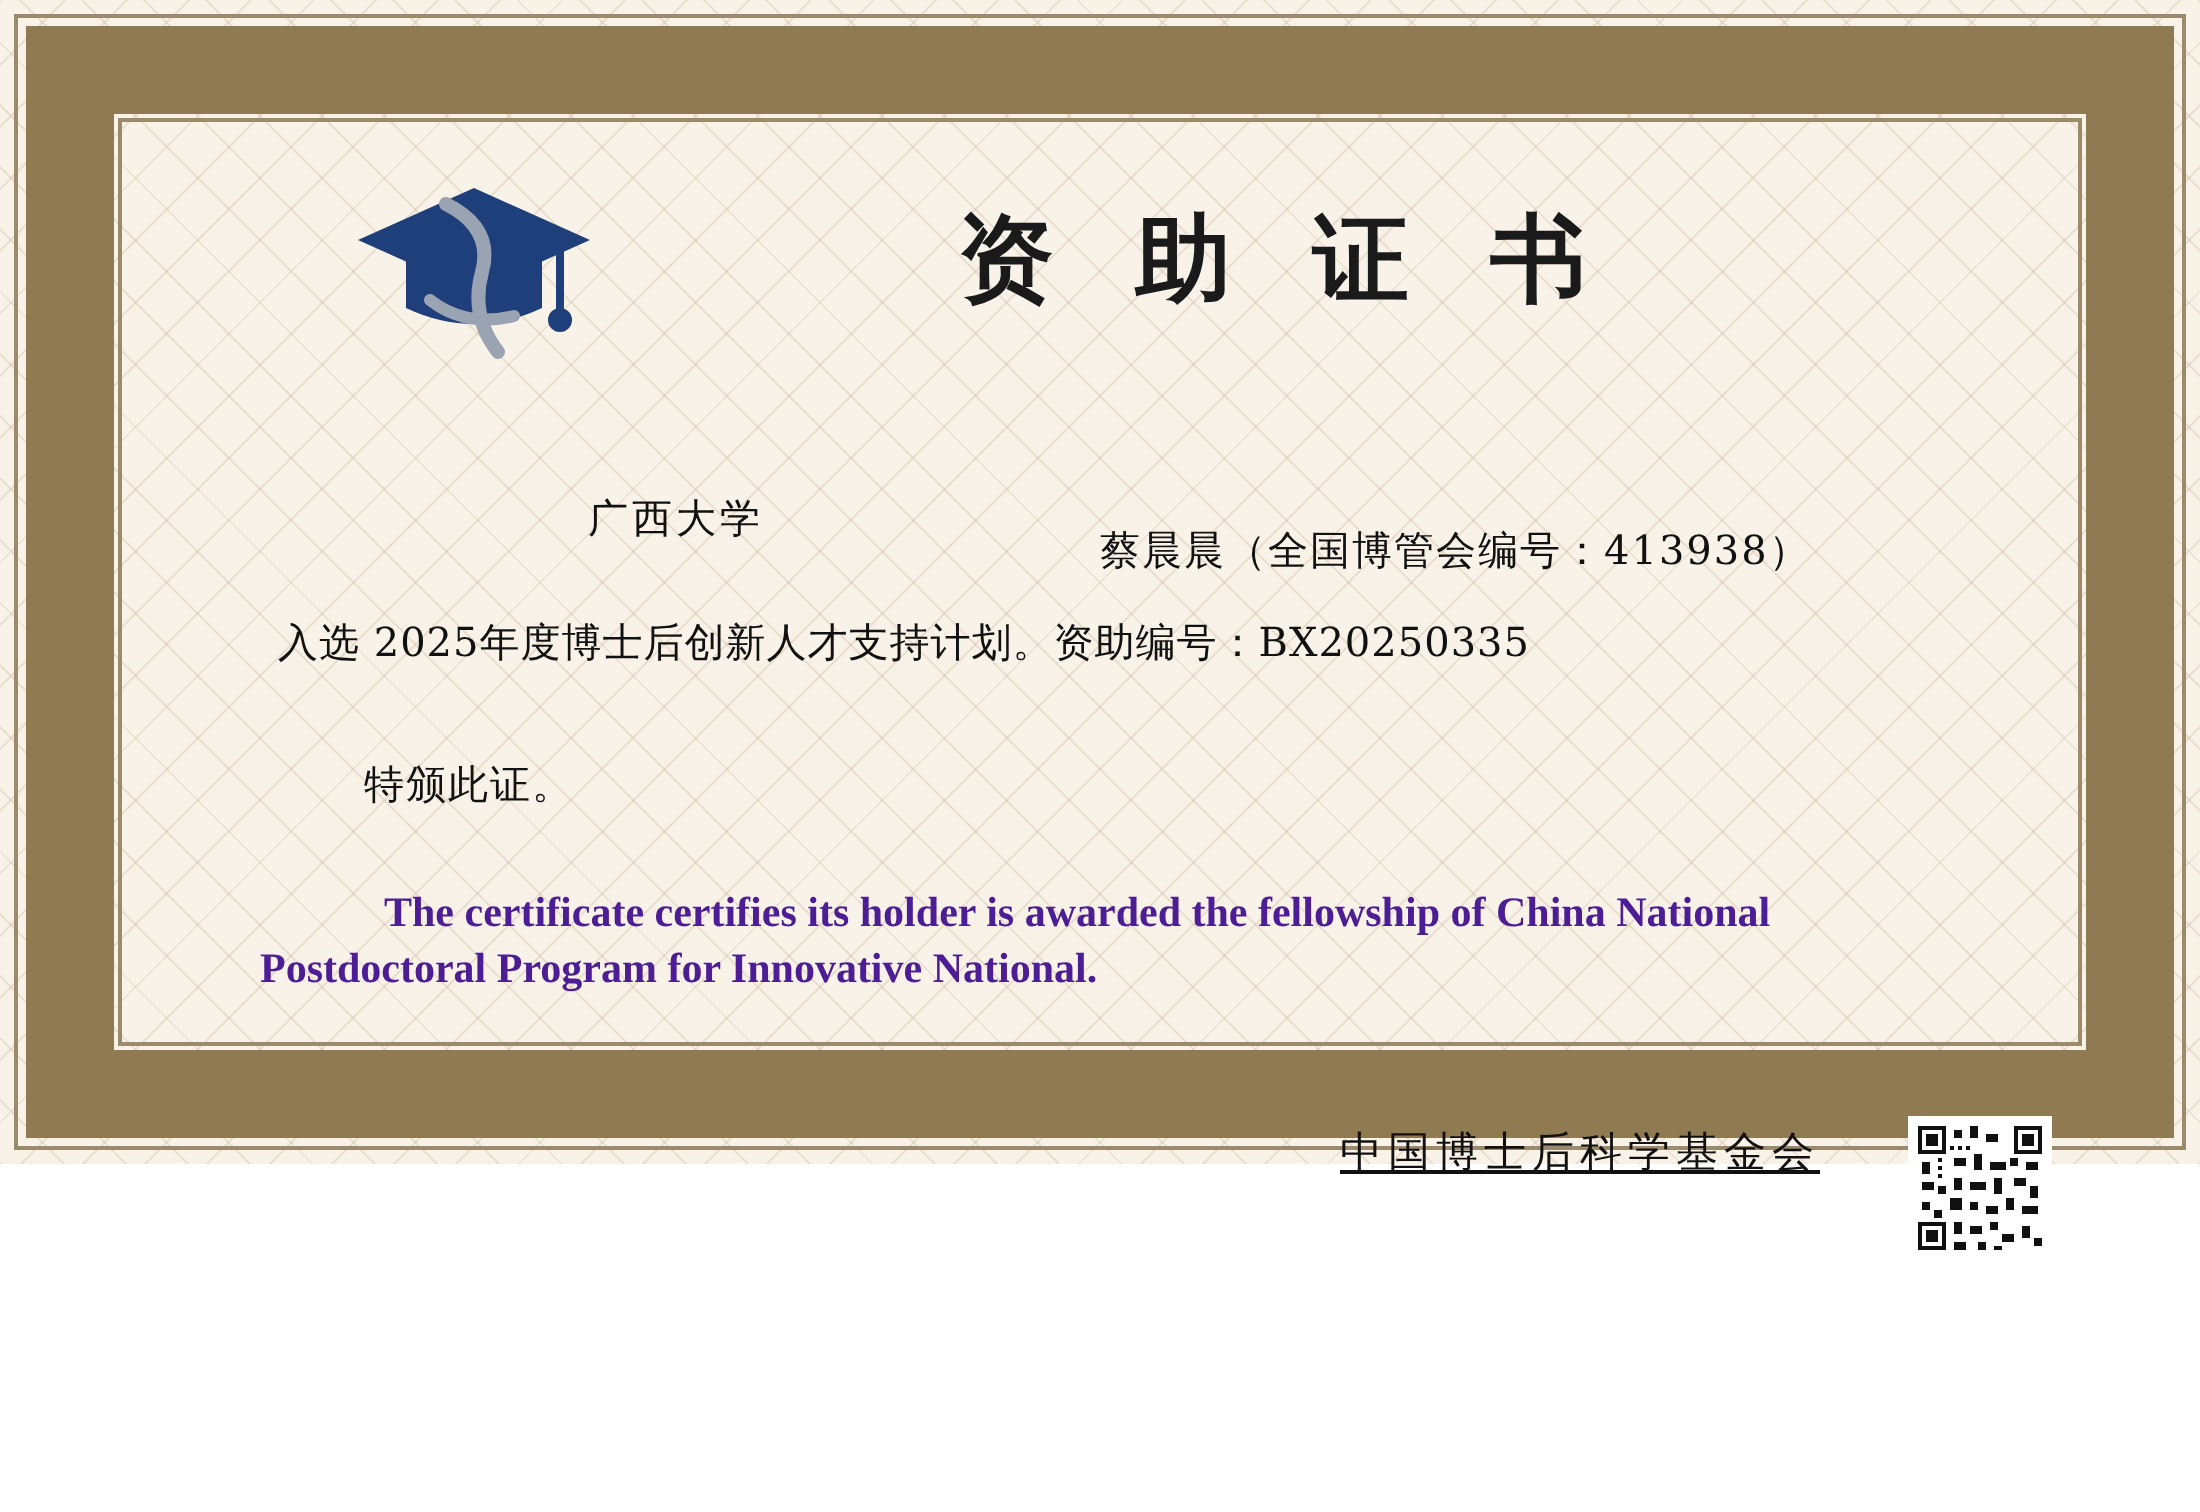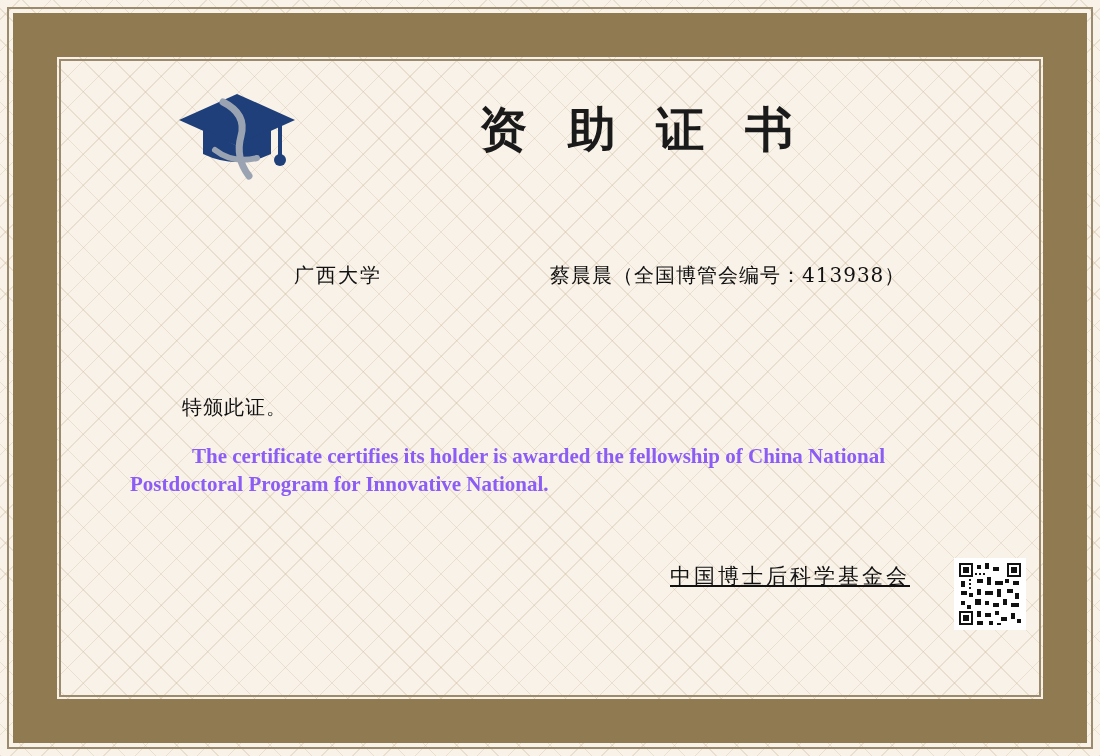--- a/index.html
+++ b/index.html
@@ -10,21 +10,21 @@
   body {
     width: 1100px;
     height: 756px;
     font-family: "Liberation Serif", serif;
     overflow: hidden;
   }
 
   .certificate {
     position: relative;
     width: 1100px;
-    height: 756px;
+    height: 582px;
     background-color: #f7f1e6;
     box-sizing: border-box;
   }
 
   
   .paper-texture {
     position: absolute;
     inset: 0;
     background-color: #f8f2e8;
     background-image:
@@ -121,55 +121,55 @@
   }
 
   .line-row {
     position: absolute;
     font-size: 20px;
     color: #111;
     white-space: nowrap;
   }
 
   .org-line {
-    top: 200px;
+    top: 184px;
     left: 232px;
     font-family: Liberation Sans, sans-serif;
     letter-spacing: 2px;
   }
   .name-line {
     top: 200px;
     left: 488px;
     font-family: "DejaVu Serif", serif;
     letter-spacing: 1px;
     text-align: right;
   }
   .program-line {
     top: 246px;
     left: 77px;
     font-family: "DejaVu Serif", serif;
     letter-spacing: 0.5px;
   }
   .issue-line {
-    top: 332px;
+    top: 317px;
     left: 120px;
     font-family: "DejaVu Serif", serif;
     letter-spacing: 1px;
   }
 
   .english-block {
     position: absolute;
     top: 380px;
     left: 68px;
     width: 790px;
     font-family: "Liberation Serif", serif;
     font-weight: bold;
     font-size: 21px;
     line-height: 1.35;
-    color: #8b5cf6;
+    color: #4c1d95;
   }
   .english-block .l1 { text-indent: 62px; }
 
   .signature-block {
     position: absolute;
     right: 128px;
     top: 500px;
     text-align: center;
     font-family: "DejaVu Serif", serif;
     color: #111;
@@ -227,20 +227,21 @@
     </div>
 
     <div class="title">资 助 证 书</div>
 
     <div class="line-row org-line">广西大学</div>
 
     <div class="line-row name-line">
       <span>蔡晨晨</span><span>（全国博管会编号：413938）</span>
     </div>
 
+    <div class="line-row program-line">入选 2025年度博士后创新人才支持计划。资助编号：BX20250335</div>
 
     <div class="line-row issue-line">特颁此证。</div>
 
     <div class="english-block">
       <div class="l1">The certificate certifies its holder is awarded the fellowship of China National</div>
       <div>Postdoctoral Program for Innovative National.</div>
     </div>
 
     <div class="signature-block">
       <div class="signature-org">中国博士后科学基金会</div>

